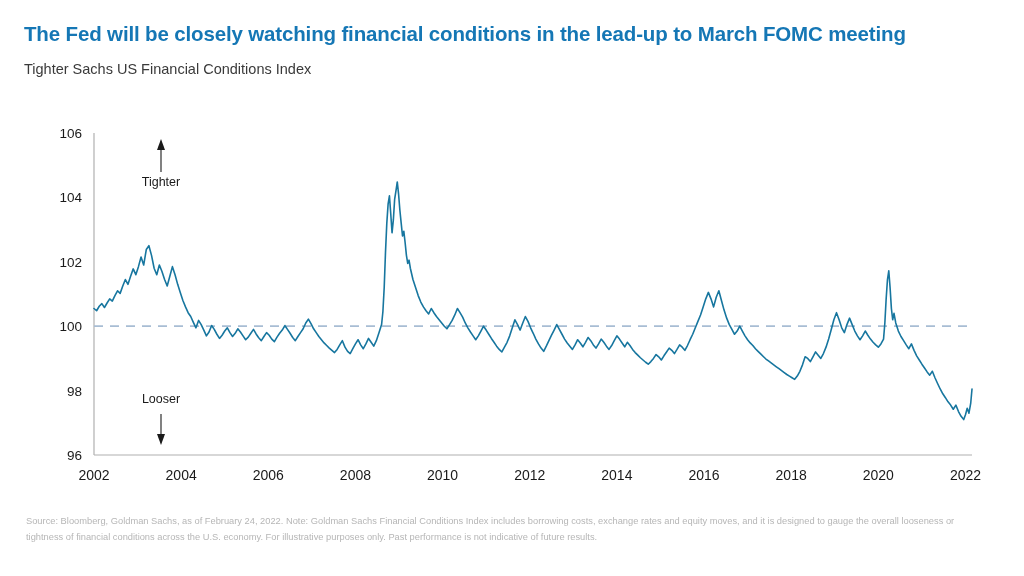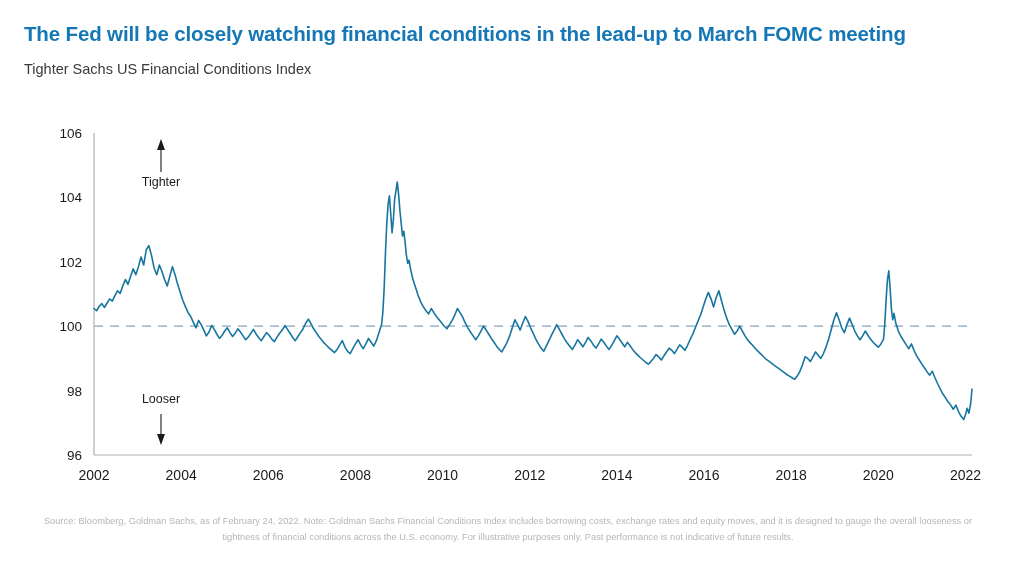--- a/index.html
+++ b/index.html
@@ -57,21 +57,21 @@
     fill: #1a1a1a;
     text-anchor: middle;
   }
   #footnote {
     position: absolute;
     left: 26px; top: 513px;
     width: 964px;
     font-size: 9.3px;
     line-height: 1.75;
     color: #b6b6b6;
-    text-align: center;
+    text-align: left;
   }
   #footer-bar {
     position: absolute;
     left: 0; bottom: 0;
     width: 1024px; height: 14px;
     background: #ffffff;
   }
 </style>
 </head>
 <body>

